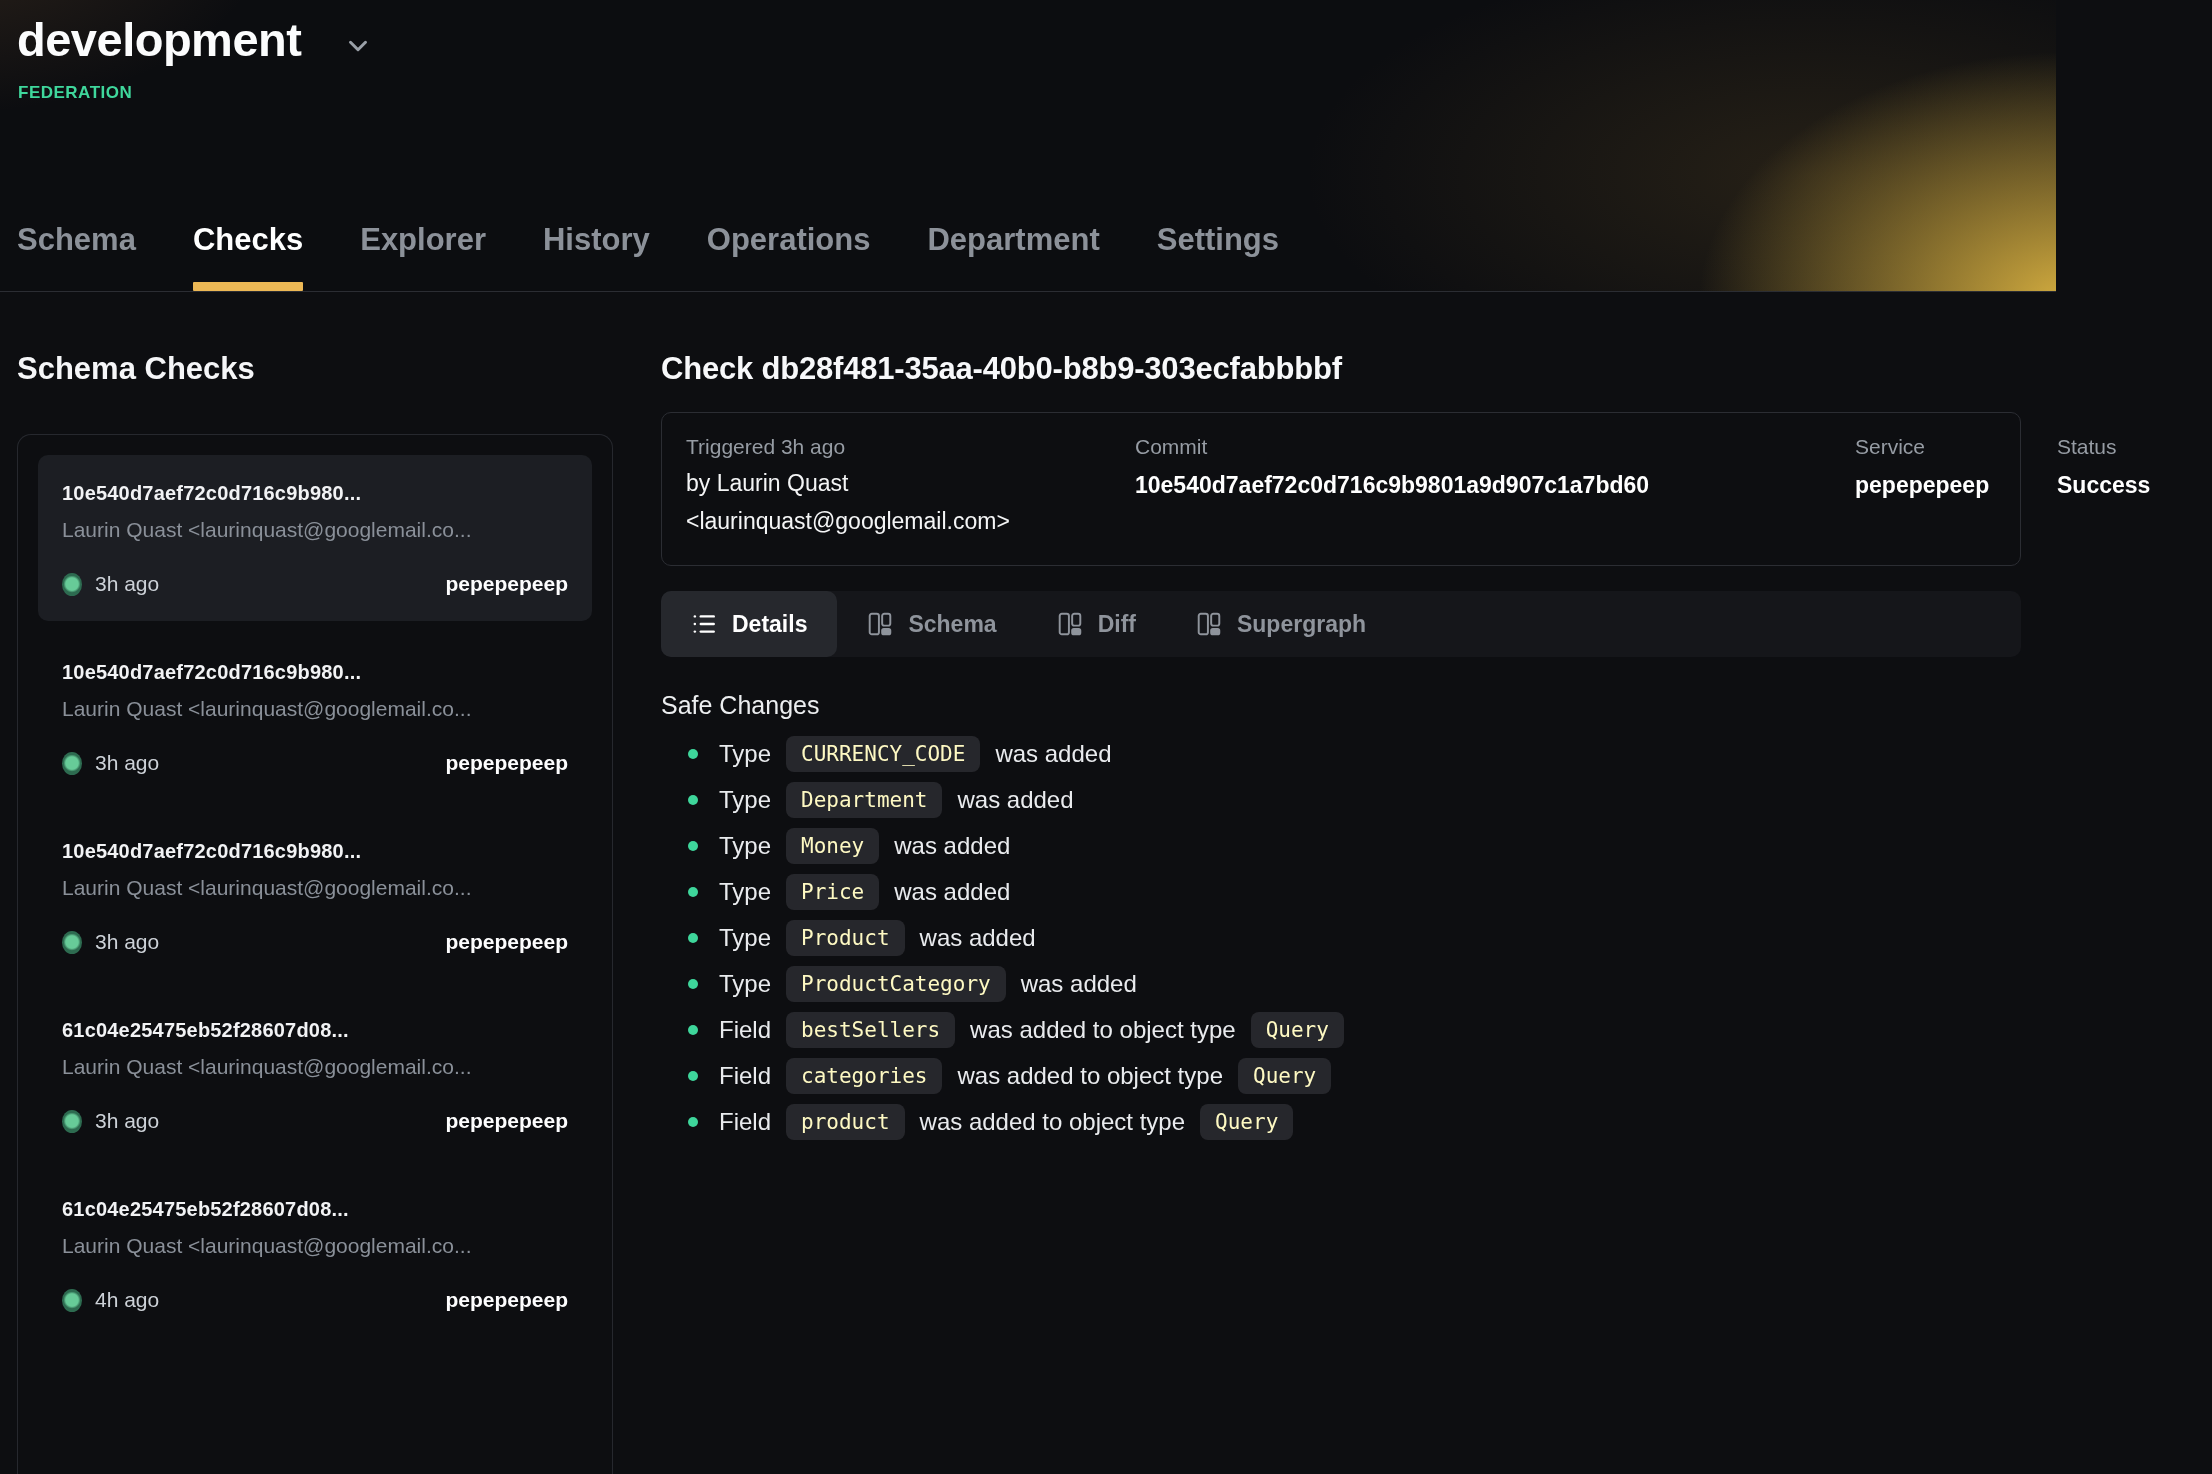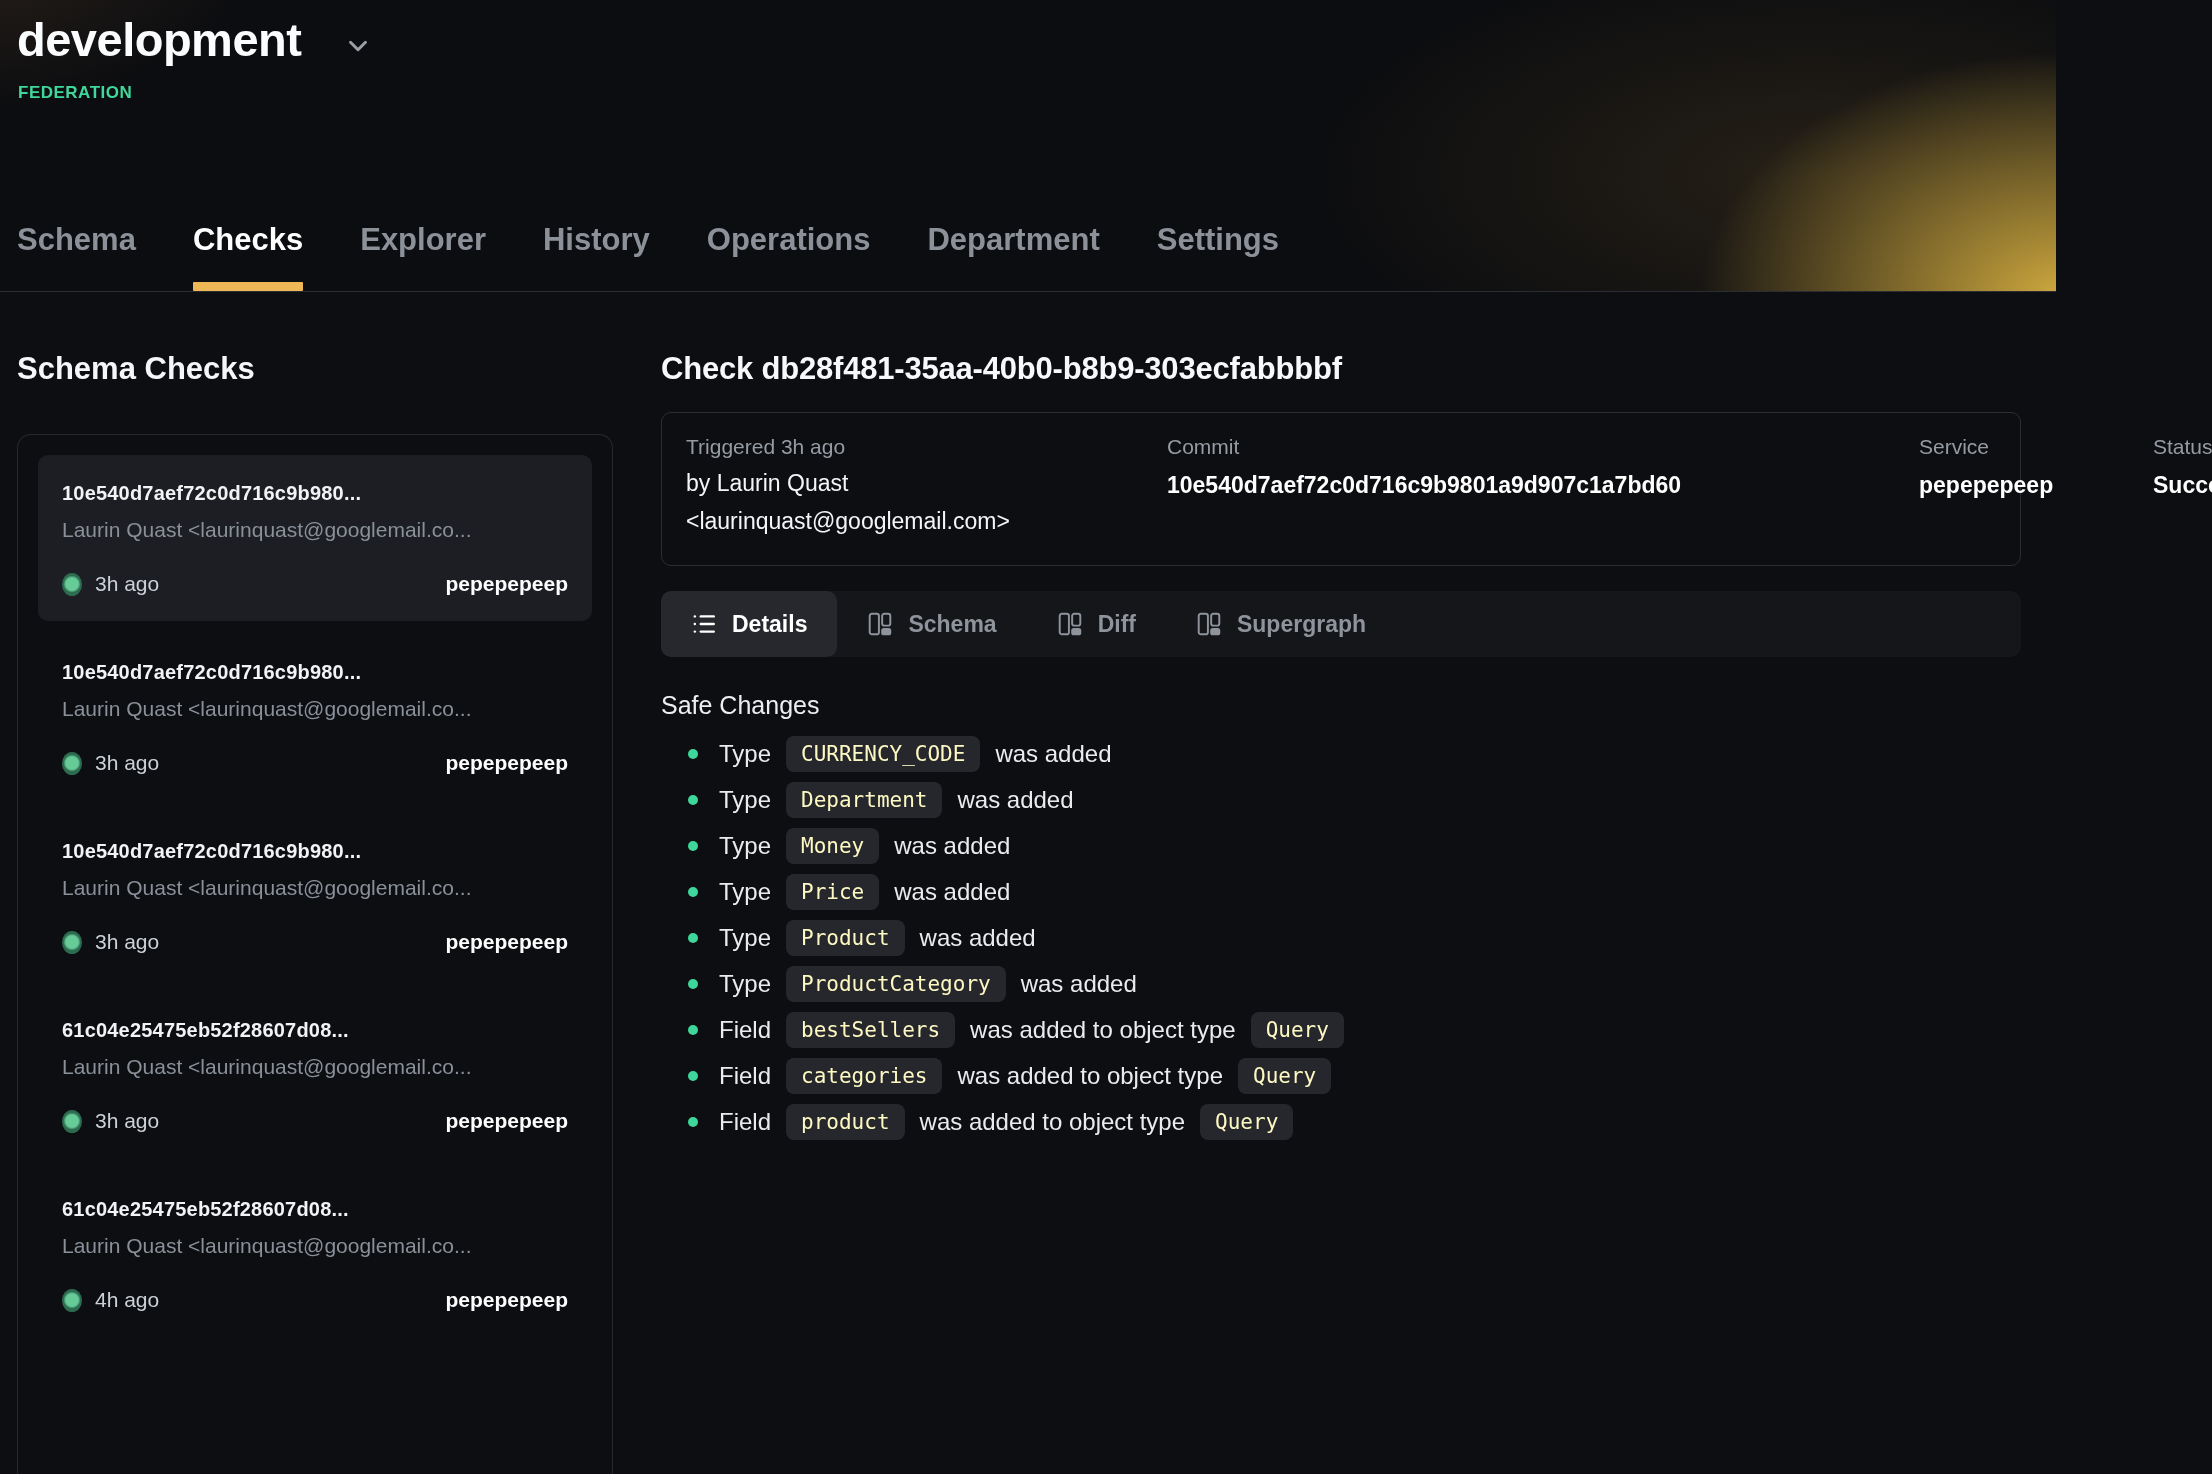--- a/index.html
+++ b/index.html
@@ -56,21 +56,21 @@
     background:radial-gradient(circle at 50% 48%, #67cb98 0 40%, #2d6b50 55% 100%);
   }
   .check-time { font-size:21px; color:#ccd1d7; }
   .check-service { margin-left:auto; font-size:21px; font-weight:700; color:#fdfdfe; }
 
   
   main { flex:1; padding:0 35px 0 48px; min-width:0; }
   .check-title { margin-top:59px; font-size:31px; font-weight:700; color:#f7f8fa; letter-spacing:-0.2px; }
   .meta-card {
     margin-top:25px; border:1px solid #2b2d33; border-radius:10px;
-    padding:22px 24px 30px; display:grid; grid-template-columns:449px 720px 202px 1fr;gap:32px;
+    padding:22px 24px 30px; display:grid; grid-template-columns:449px 720px 202px 1fr;
   }
   .meta-label { font-size:21px; color:#969ca4; }
   .meta-strong { margin-top:13px; font-size:23px; font-weight:700; color:#ffffff; }
   .meta-line { margin-top:11px; font-size:23px; color:#f4f5f6; }
 
   .detail-tabs { margin-top:25px; background:#15161a; border-radius:10px; display:flex;align-items:center; }
   .dtab {
     display:flex; align-items:center; gap:15px; padding:0 30px; height:66px;
     font-size:23px; font-weight:600; color:#8f949c; border-radius:10px; cursor:pointer;
   }

